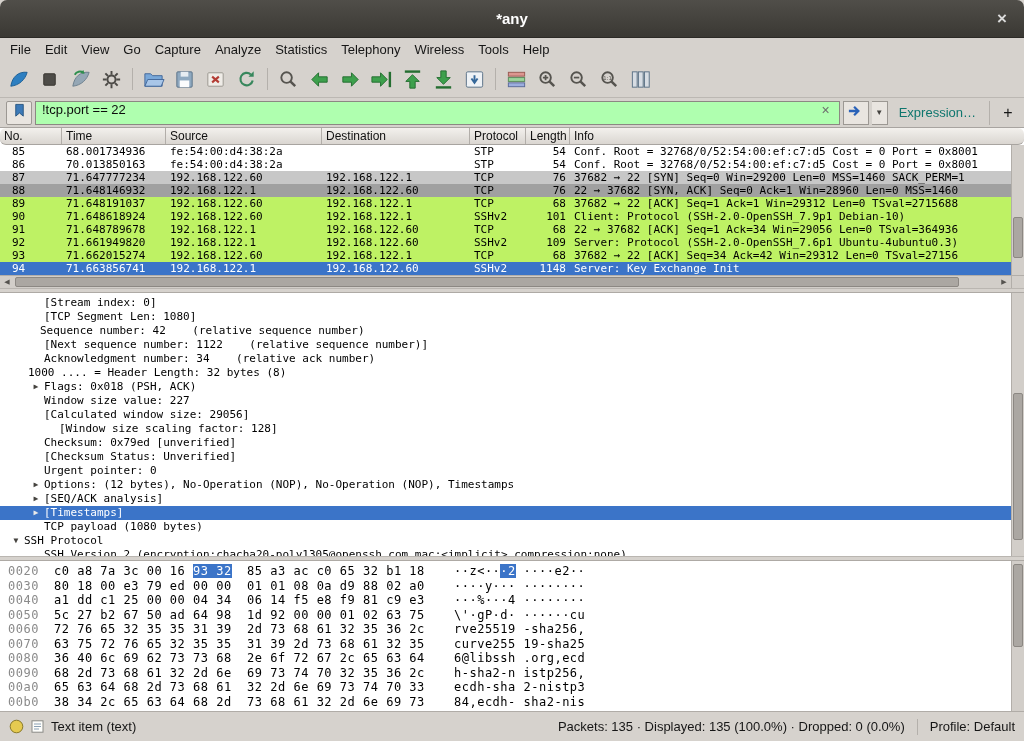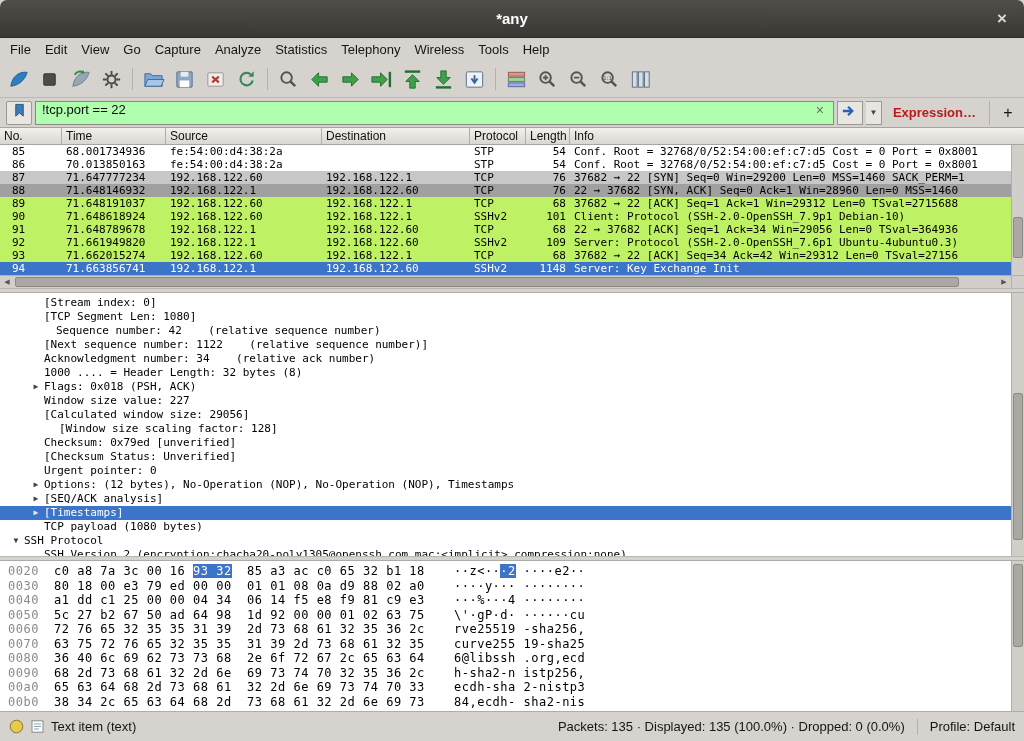--- a/index.html
+++ b/index.html
@@ -32,29 +32,29 @@
   .bookmark-btn { width:26px; height:24px; background:#e9e5e0; border:1px solid #9c9893;
     border-radius:2px; display:flex; align-items:center; justify-content:center; flex:none; }
   .filter-input { flex:1; height:24px; background:#afffaf; border:1px solid #8c8883;
     display:flex; padding:0 6px; font-size:13px; color:#0c0c0c; }
   .filter-text { flex:1; white-space:pre; overflow:hidden; }
   .filter-clear { color:#6d6d6d; font-size:14px; padding:0 3px; flex:none; }
   .apply-btn { width:26px; height:24px; background:#e9e5e0; border:1px solid #9c9893;
     display:flex; align-items:center; justify-content:center; flex:none; }
   .dd-btn { width:16px; height:24px; background:#e9e5e0; border:1px solid #9c9893; border-left:none;
     display:flex; align-items:center; justify-content:center; font-size:8px; color:#44423e; flex:none; }
-  .expression-btn { font-size:13px; padding:0 8px; color:#b91c1c; flex:none;font-weight:bold; }
+  .expression-btn { font-size:13px; padding:0 8px; color:#0f766e; flex:none; }
   .plus-wrap { border-left:1px solid #b4b0ab; padding-left:8px; margin-left:2px; flex:none; }
   .plus-btn { width:20px; height:24px; display:flex; align-items:center; justify-content:center;
     font-size:16px; color:#161616; }
 
   
   .list-pane { height:160px; flex:none; background:#fff; display:flex; flex-direction:column; }
   .list-header { height:17px; flex:none; display:flex; font-size:12px; color:#111;
-    background:linear-gradient(#f3f1ed,#dad6d1); border-bottom:1px solid #a8a4a0; }
+    background:linear-gradient(#f3f1ed,#dad6d1); border-bottom:1px solid #a8a4a0;border-radius:6px; }
   .hcol { padding:1px 4px; border-right:1px solid #b2aea9; white-space:nowrap; overflow:hidden; }
   .w-no{width:62px} .w-time{width:104px} .w-src{width:156px} .w-dst{width:148px}
   .w-pro{width:56px} .w-len{width:44px} .w-info{flex:1; border-right:none;}
   .l-right{text-align:right}
   .list-body { flex:1; display:flex; overflow:hidden; }
   .rows { flex:1; overflow:hidden; }
   .prow { display:flex; height:13px; line-height:13px; white-space:nowrap; color:#000;
     font-family:"DejaVu Sans Mono", monospace; font-size:11px; }
   .prow > div { padding:0 4px; overflow:hidden; }
   .prow .w-no{padding-left:12px}
@@ -430,24 +430,24 @@
       <div class="hs-corner"></div>
     </div>
   </div>
 
   <div class="splitter"></div>
 
   <div class="detail-pane">
     <div class="detail-lines">
         <div class="dline" style="padding-left: 28px;"><span class="dexp"></span><span>[Stream index: 0]</span></div>
         <div class="dline" style="padding-left: 28px;"><span class="dexp"></span><span>[TCP Segment Len: 1080]</span></div>
-        <div class="dline" style="padding-left: 40px;"><span class="dexp"></span><span>Sequence number: 42    (relative sequence number)</span></div>
+        <div class="dline" style="padding-left: 24px;"><span class="dexp"></span><span>Sequence number: 42    (relative sequence number)</span></div>
         <div class="dline" style="padding-left: 28px;"><span class="dexp"></span><span>[Next sequence number: 1122    (relative sequence number)]</span></div>
         <div class="dline" style="padding-left: 28px;"><span class="dexp"></span><span>Acknowledgment number: 34    (relative ack number)</span></div>
-        <div class="dline" style="padding-left: 28px;"><span class="dexp"></span><span>1000 .... = Header Length: 32 bytes (8)</span></div>
+        <div class="dline" style="padding-left: 28px; flex-direction: column;"><span class="dexp"></span><span>1000 .... = Header Length: 32 bytes (8)</span></div>
         <div class="dline" style="padding-left: 28px;"><span class="dexp">▶</span><span>Flags: 0x018 (PSH, ACK)</span></div>
         <div class="dline" style="padding-left: 28px;"><span class="dexp"></span><span>Window size value: 227</span></div>
         <div class="dline" style="padding-left: 28px;"><span class="dexp"></span><span>[Calculated window size: 29056]</span></div>
         <div class="dline" style="padding-left: 43px;"><span class="dexp"></span><span>[Window size scaling factor: 128]</span></div>
         <div class="dline" style="padding-left: 28px;"><span class="dexp"></span><span>Checksum: 0x79ed [unverified]</span></div>
         <div class="dline" style="padding-left: 28px;"><span class="dexp"></span><span>[Checksum Status: Unverified]</span></div>
         <div class="dline" style="padding-left: 28px;"><span class="dexp"></span><span>Urgent pointer: 0</span></div>
         <div class="dline" style="padding-left: 28px;"><span class="dexp">▶</span><span>Options: (12 bytes), No-Operation (NOP), No-Operation (NOP), Timestamps</span></div>
         <div class="dline" style="padding-left: 28px;"><span class="dexp">▶</span><span>[SEQ/ACK analysis]</span></div>
         <div class="dline selected" style="padding-left: 28px;"><span class="dexp">▶</span><span>[Timestamps]</span></div>

